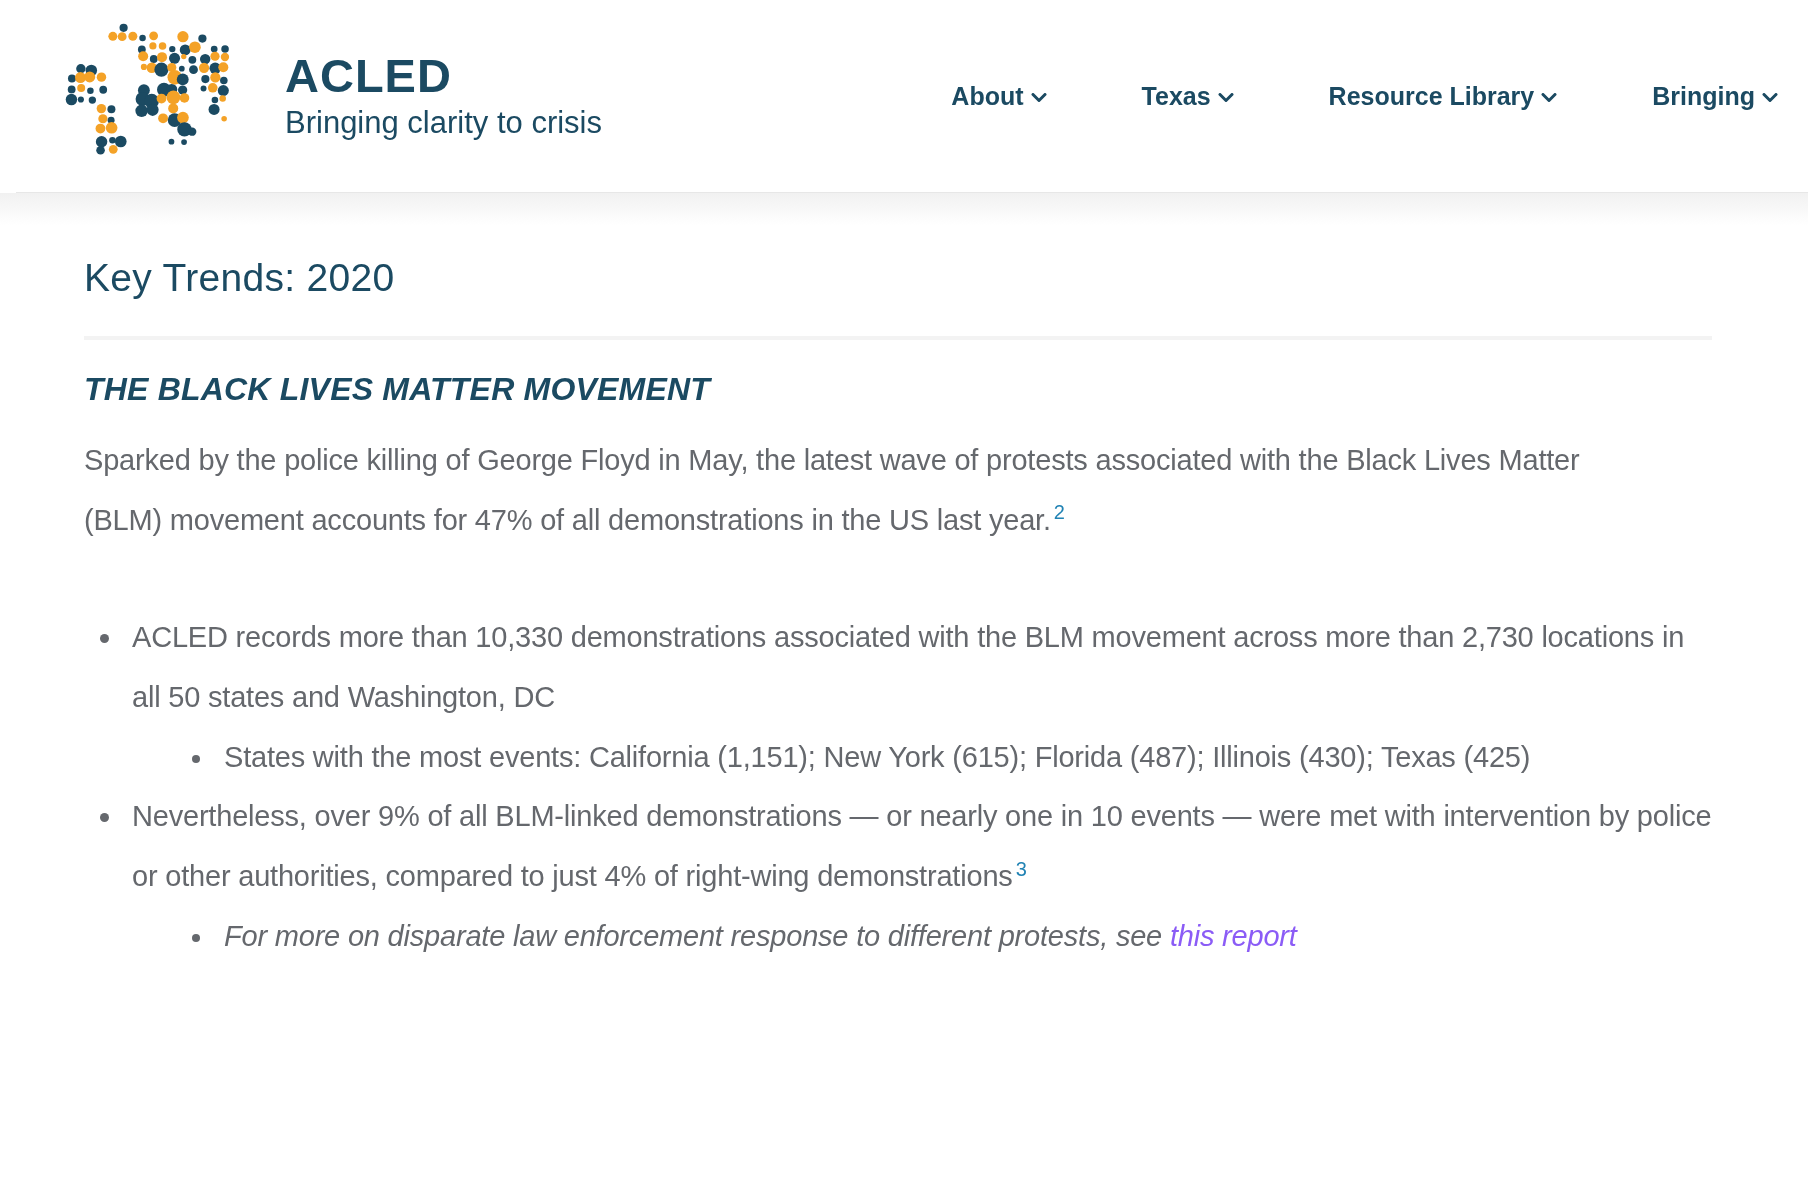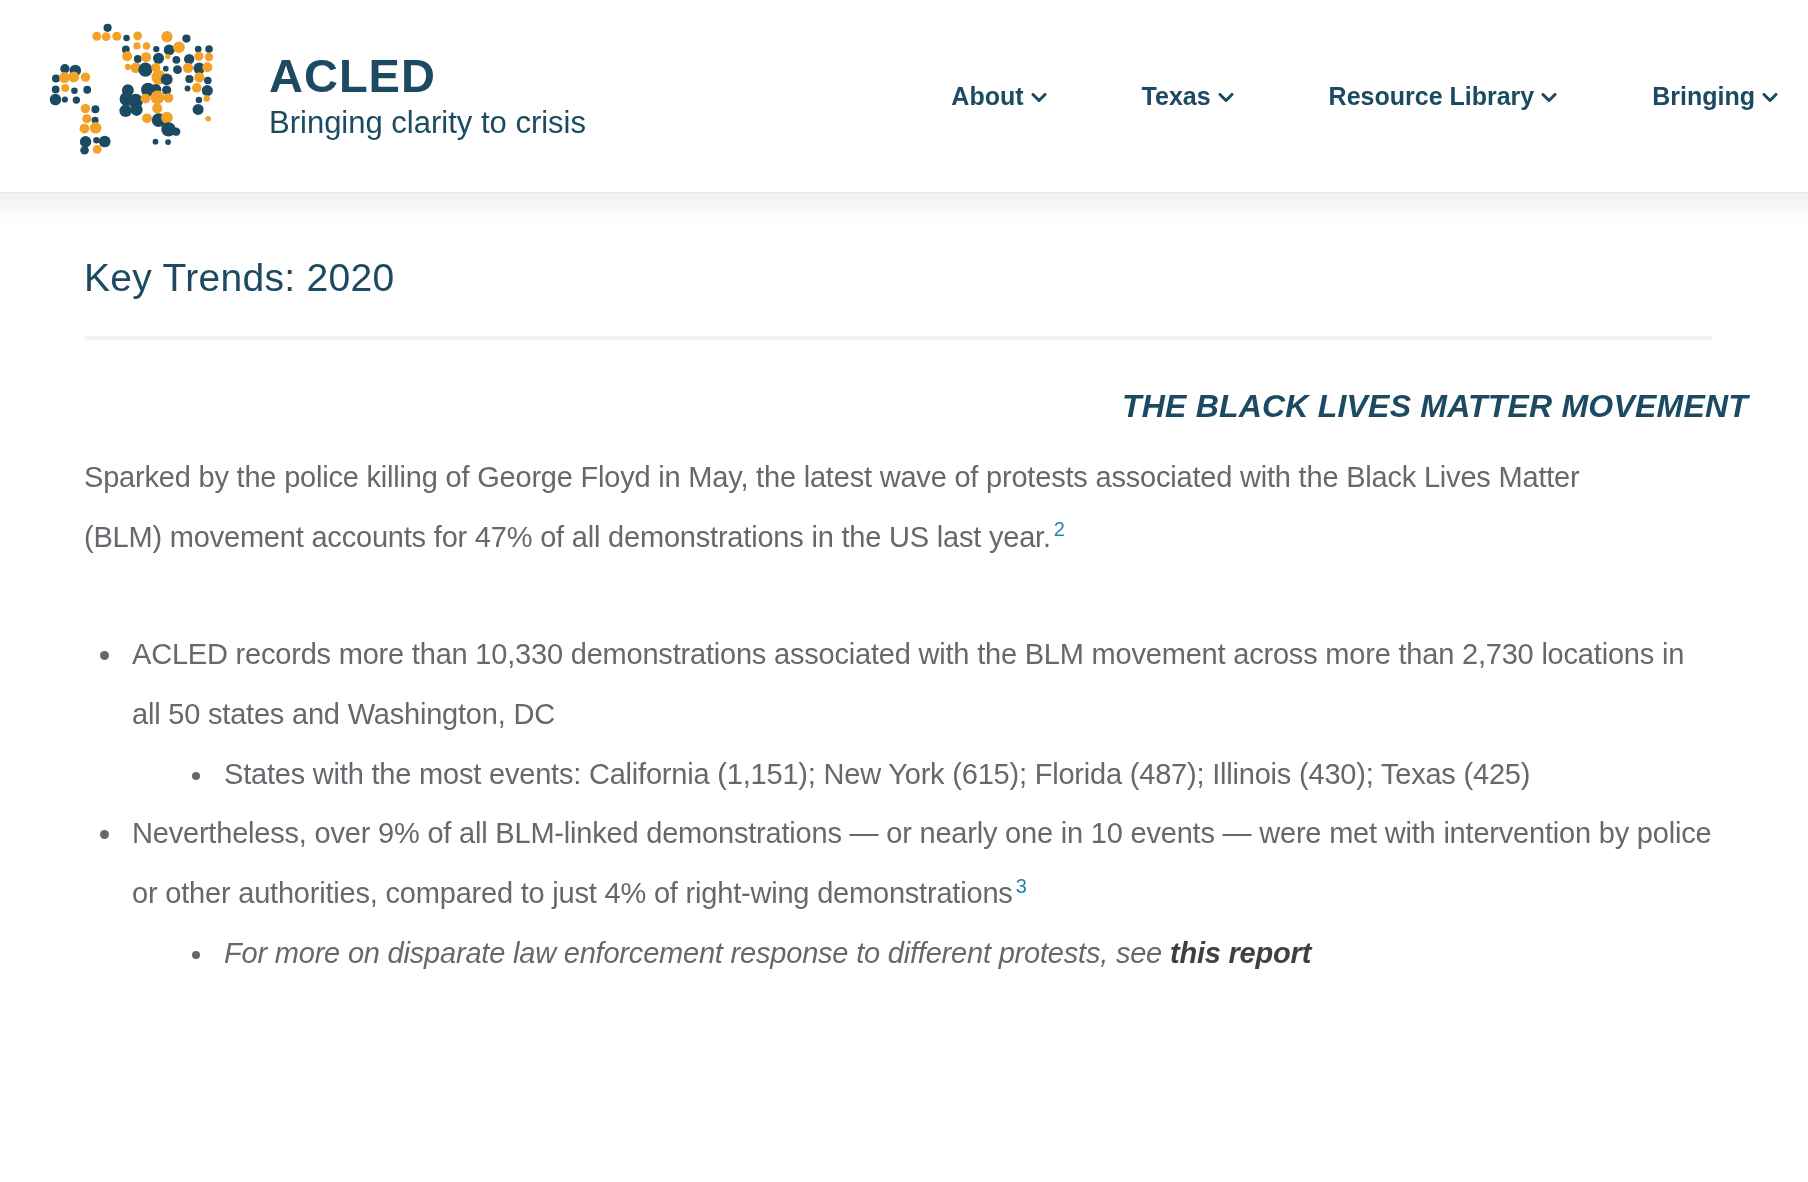--- a/index.html
+++ b/index.html
@@ -12,20 +12,21 @@
   
   .site-header {
     height: 193px;
     display: flex;
     align-items: center;
     justify-content: space-between;
     padding: 0 26px 0 38px;
     box-sizing: border-box;
     background: #ffffff;
     border-bottom: 1px solid #e7e7e7;
+    margin-left: 16px;
   }
   .logo { display: flex; align-items: center; gap: 26px; text-decoration: none; cursor: pointer; }
   .logo svg { display: block; }
   .brand {
     font-size: 47px; font-weight: bold; color: #1B4A62; letter-spacing: 1px; line-height: 1.05;
   }
   .tagline { font-size: 31px; color: #1B4A62; margin-top: 4px; }
   nav { display: flex; align-items: center; gap: 95px; padding-right: 4px; }
   .nav-item {
     display: flex; align-items: center; gap: 7px;
@@ -40,31 +41,31 @@
   h1.page-title {
     margin: 30px 0 0 0;
     font-size: 39px; line-height: 1.2; font-weight: normal;
     color: #1B4A62; letter-spacing: 0.3px;
   }
   .divider {
     border: none; height: 4px; background: #f3f3f3;
     margin: 34px 0 0 0; width: 1628px;
   }
   h2.section-heading {
-    margin: 46px 0 0 0;
+    margin: 29px 0 0 0;
     font-size: 32px; line-height: 1.25; font-weight: bold; font-style: italic;
-    color: #1B4A62; letter-spacing: 0.2px; text-align: right;
+    color: #1B4A62; letter-spacing: 0.2px;
   }
   .body-text {
     font-size: 29px; color: #65686d; line-height: 2.06; letter-spacing: -0.2px;
   }
   p.intro { margin: 22px 0 0 0; max-width: 1580px; }
   sup { font-size: 20px; line-height: 0; }
   sup a.footnote-link { color: #2183B4; text-decoration: none; cursor: pointer; margin-left: 3px; }
-  a.text-link { color: #404040; text-decoration: none; cursor: pointer; font-weight: bold; }
+  a.text-link { color: #8b5cf6; text-decoration: none; cursor: pointer; }
   
   .bullets { margin-top: 58px; }
   ul.blist { list-style: none; margin: 0; padding: 0; }
   ul.blist > li { position: relative; padding-left: 48px; }
   ul.l1 > li { max-width: 1580px; }
   ul.l2 { margin-left: 44px; }
   ul.l2 > li { max-width: 1536px; }
   ul.blist > li::before {
     content: ""; position: absolute; left: 16px; top: 26px;
     width: 9px; height: 9px; border-radius: 50%; background: #65686d;

